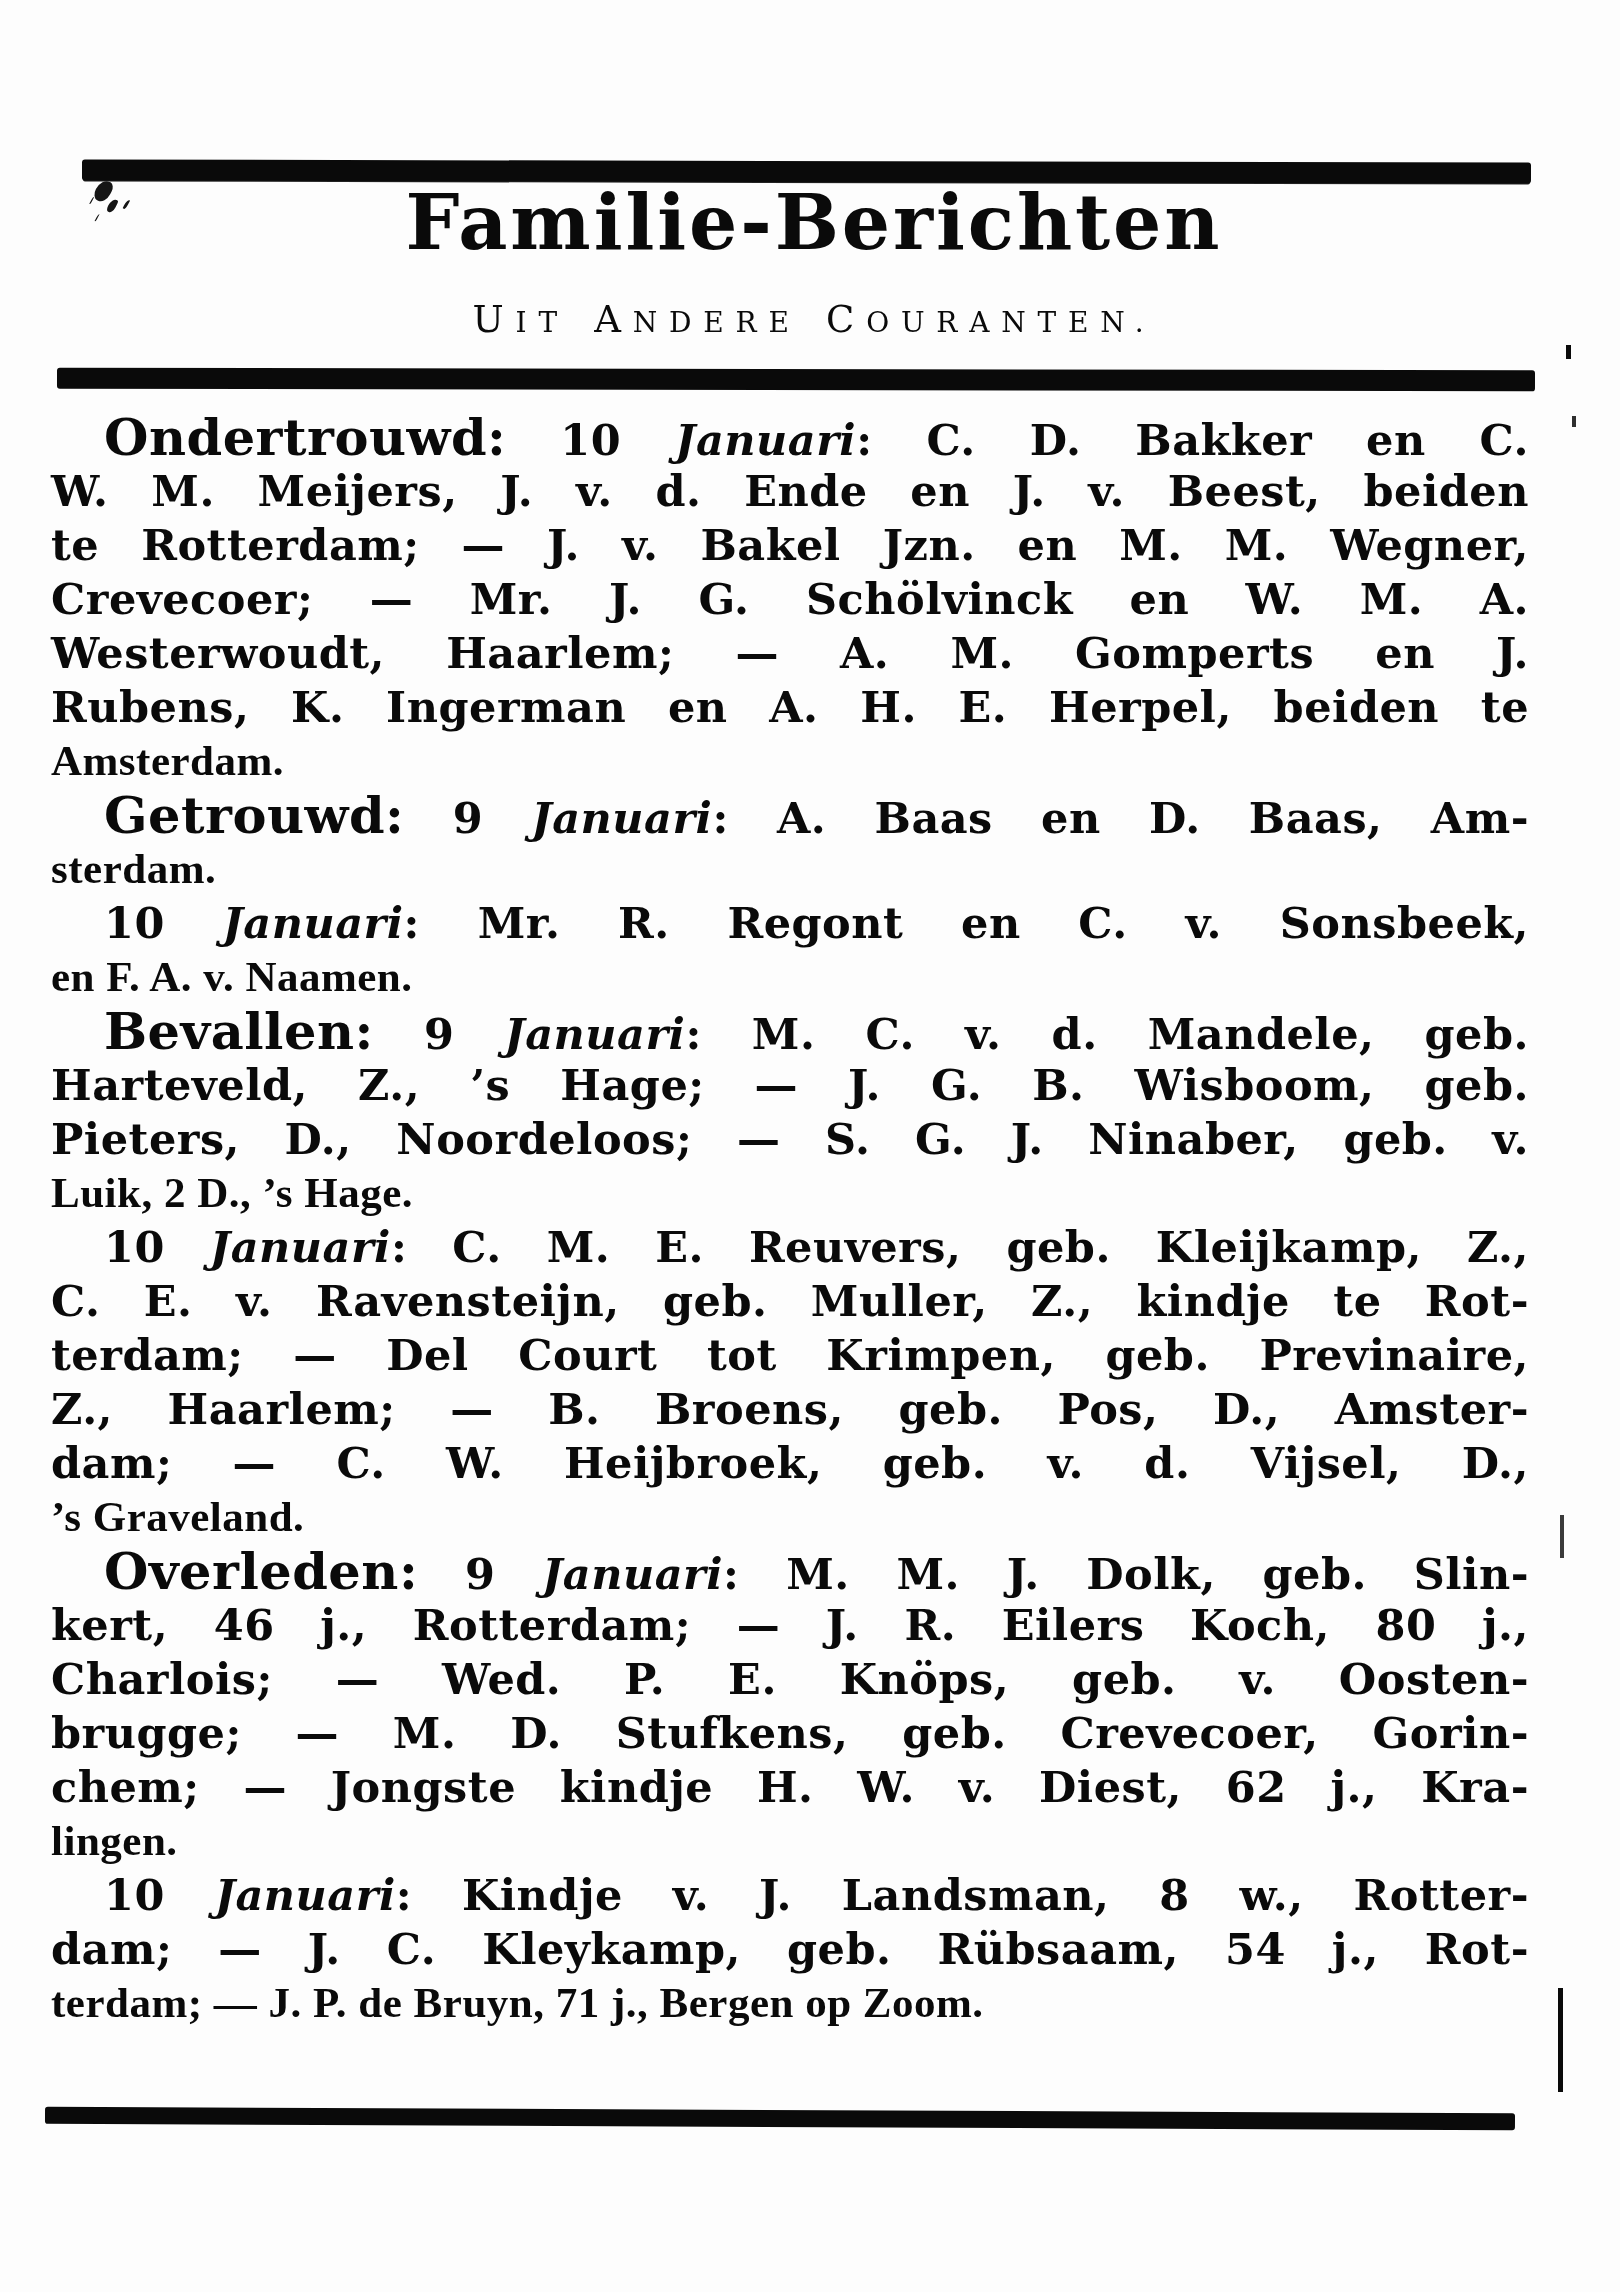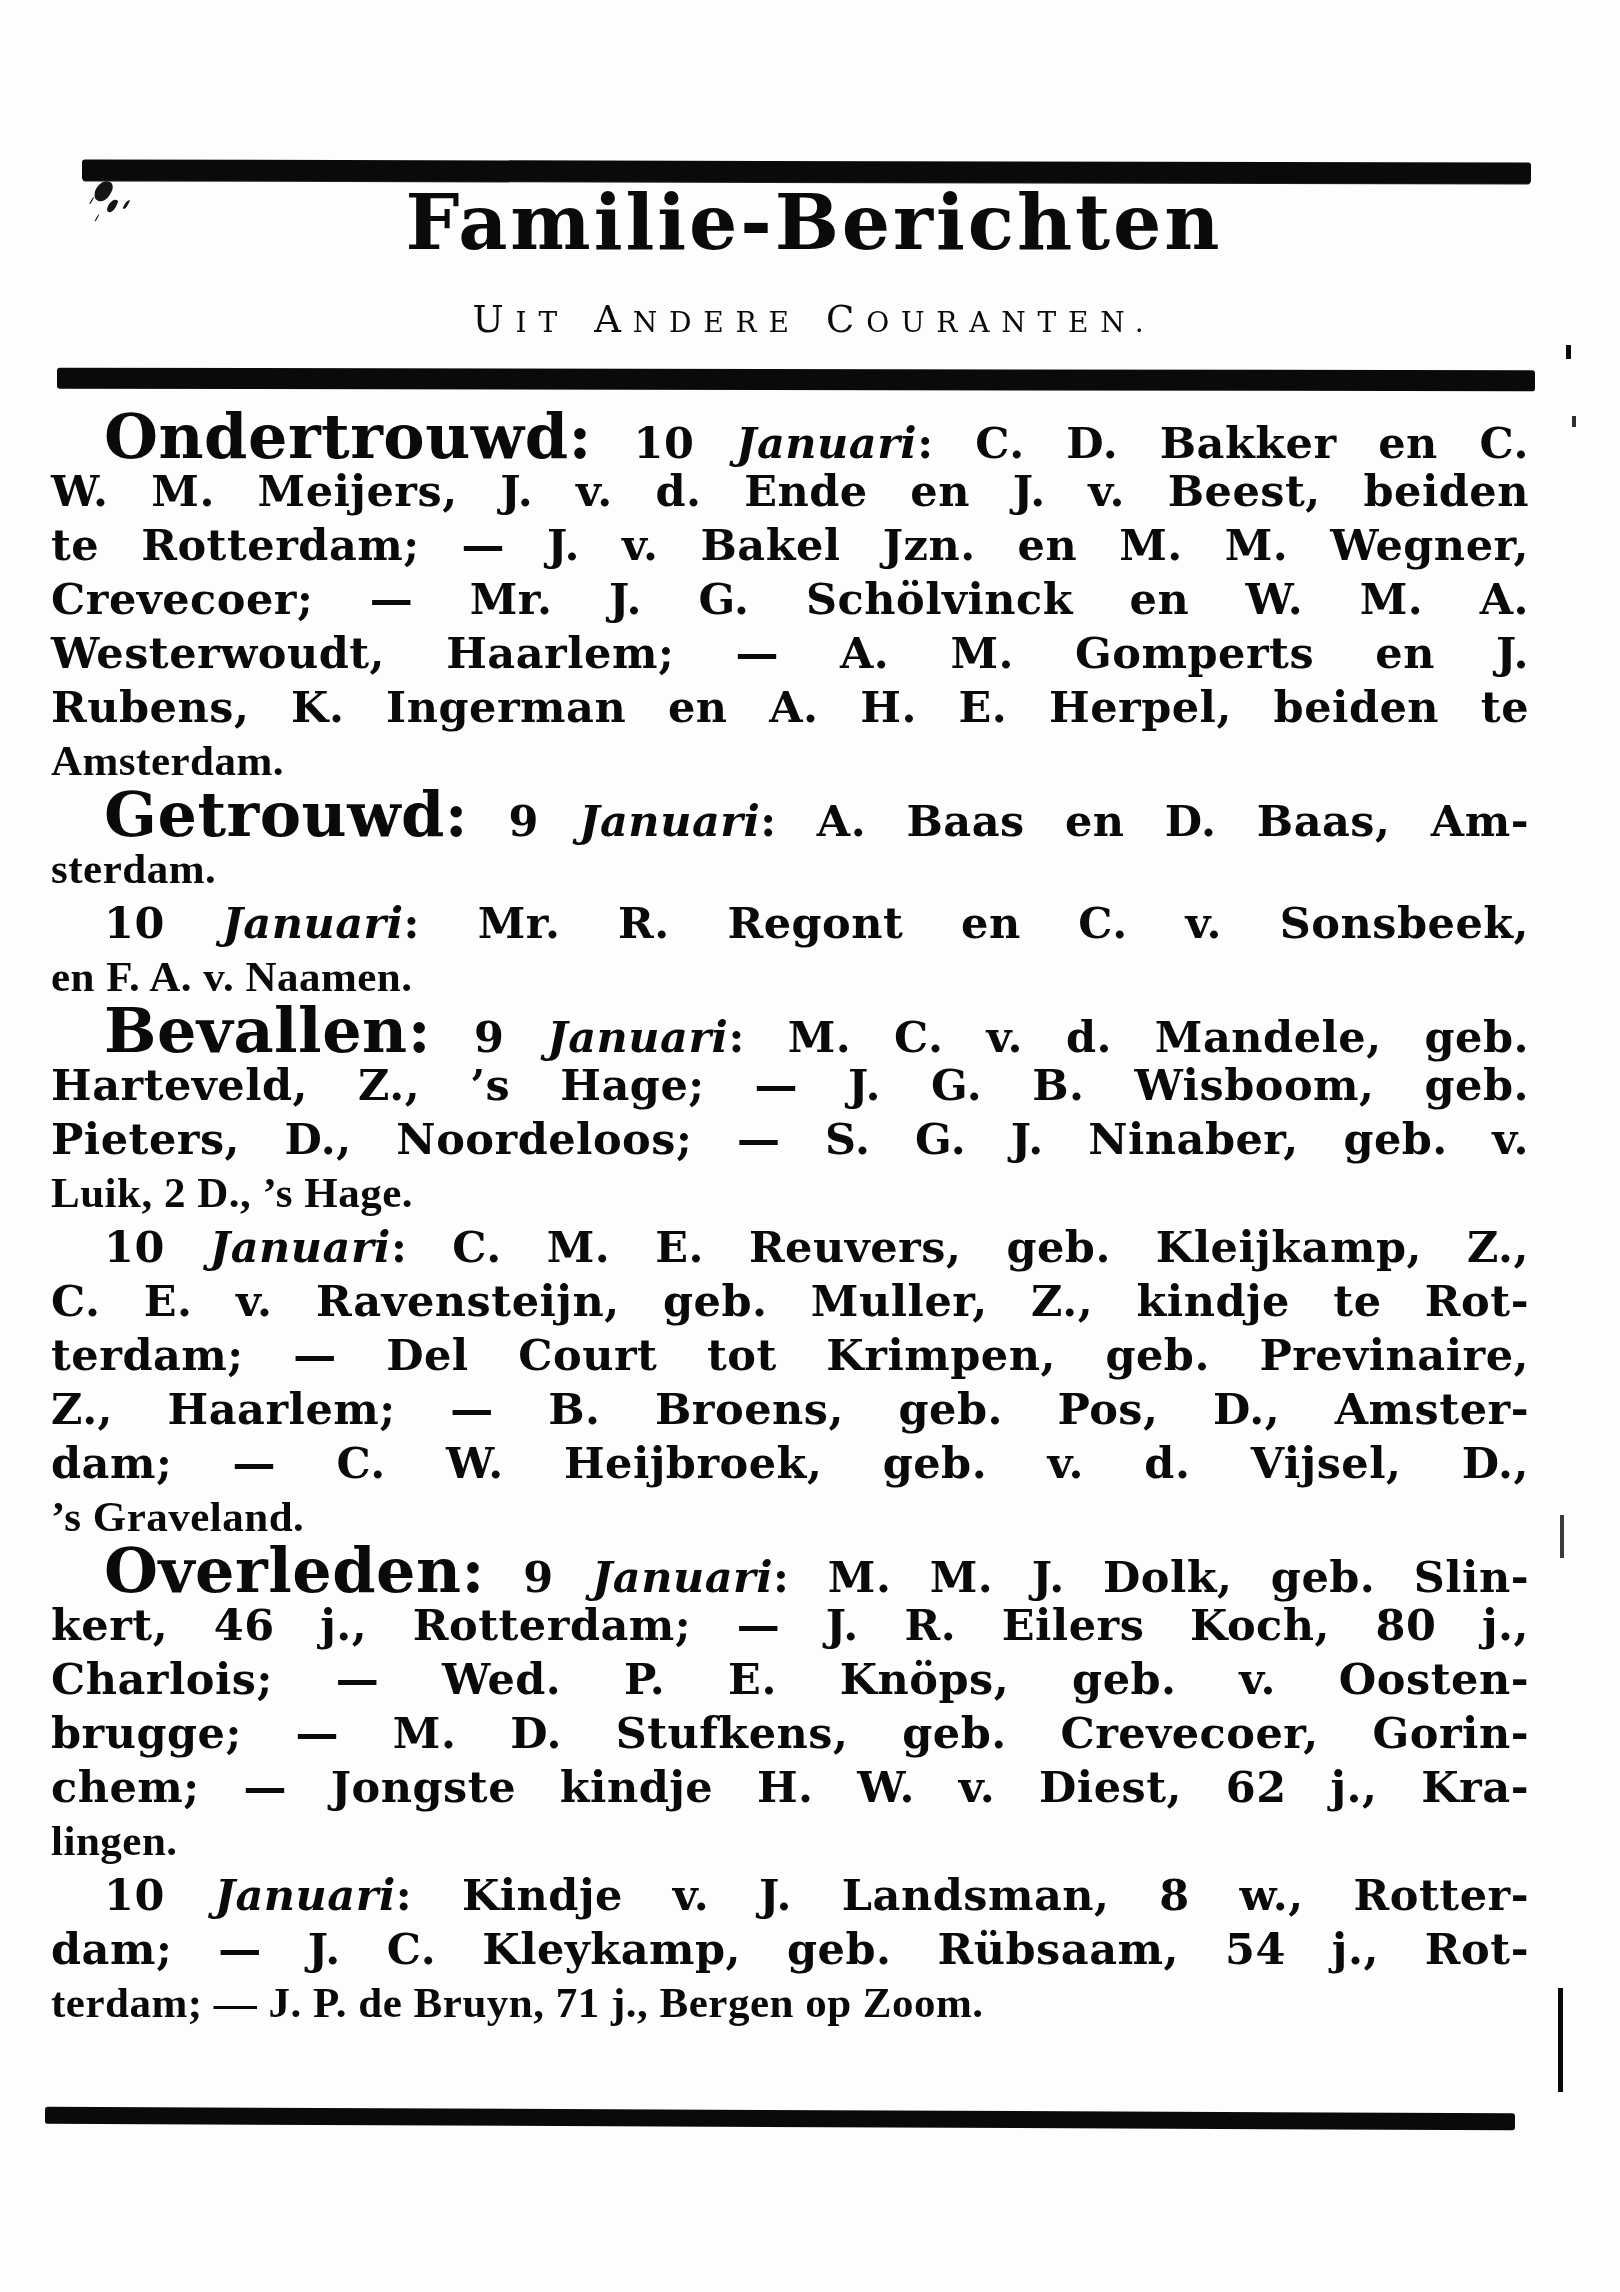--- a/index.html
+++ b/index.html
@@ -33,21 +33,21 @@
   }
   .paragraph { margin:0; }
   .line {
     text-align:justify; text-align-last:justify;
     height:54px; line-height:54px;
     font-size:43px; font-weight:bold;
     letter-spacing:0.5px;
   }
   .line.indent { text-indent:53px; }
   .line.end    { text-align-last:left;font-family:Liberation Serif, serif; }
-  .seg-lead    { font-size:62px; }
+  .seg-lead    { font-size:51px; }
   .seg-italic  { font-style:italic; }
 
   .ink-smudge {
     position:absolute; left:96px; top:180px; width:14.7px; height:21.6px;
     background:#151515; border-radius:62% 38% 55% 45%;
     transform:rotate(28deg);
     box-shadow: 14.7px 8.8px 0 -3.9px #151515,
                 26.5px 1px 0 -5.9px #151515,
                 6.9px 26.5px 0 -6.9px #151515,
                 20.6px 20.6px 0 -7.8px #151515,

